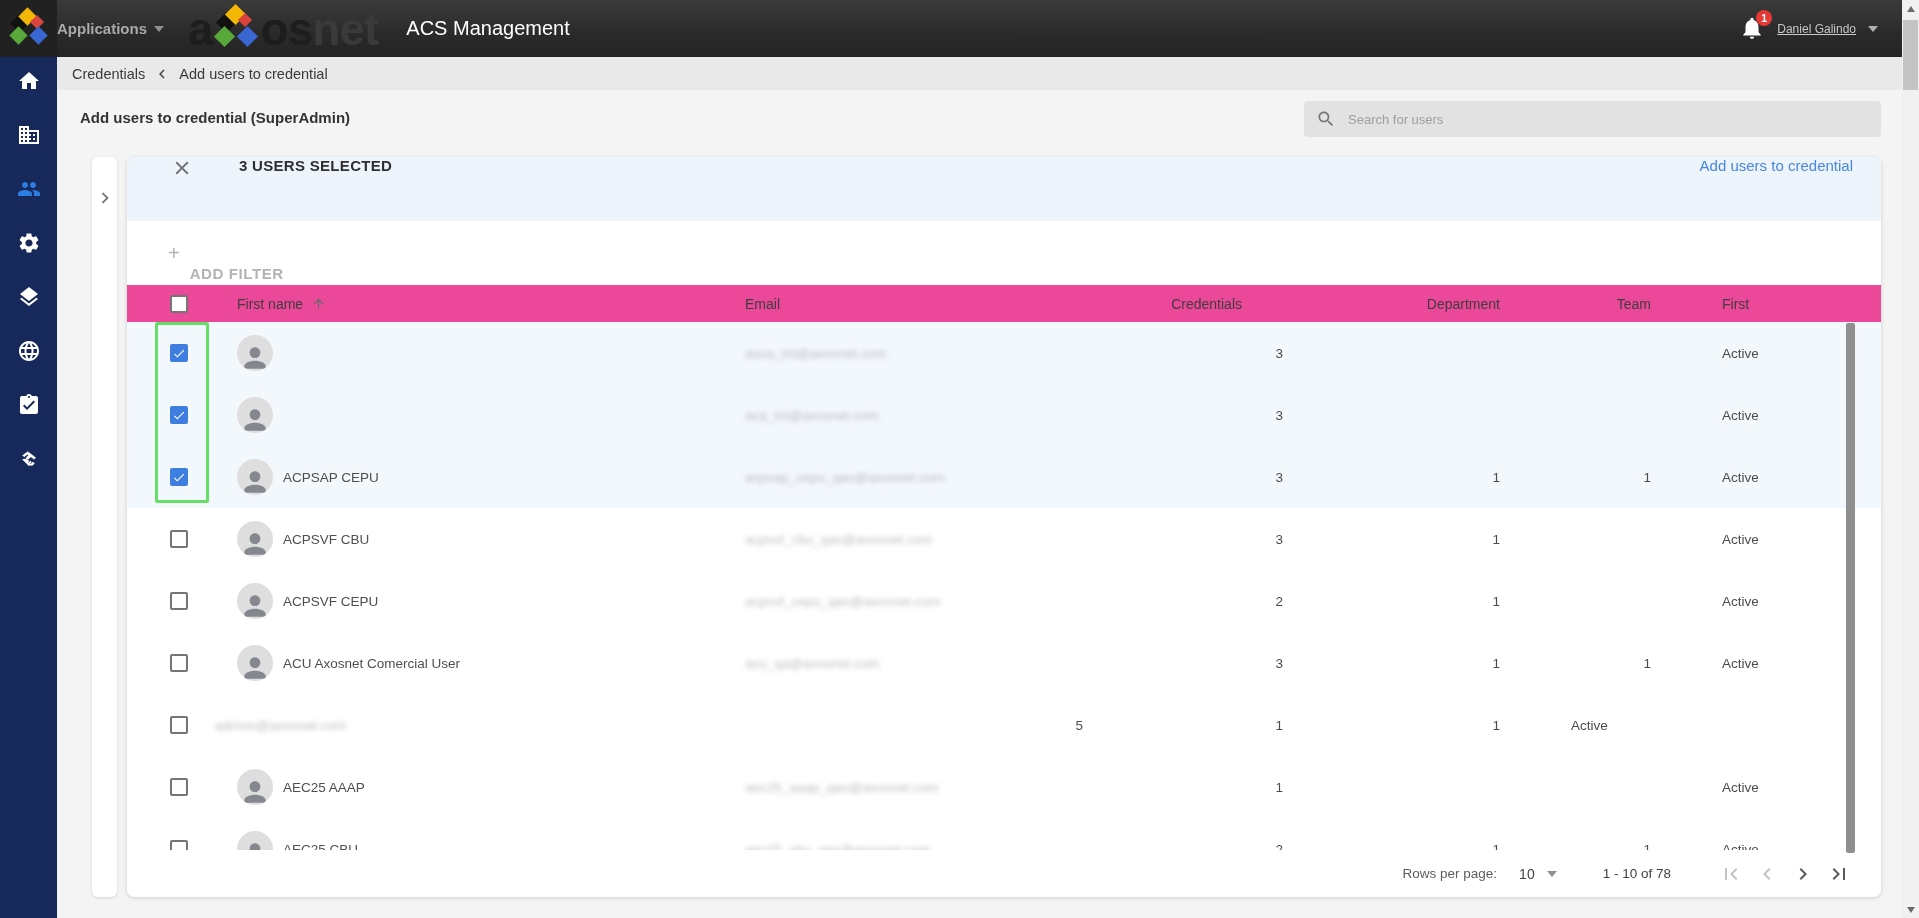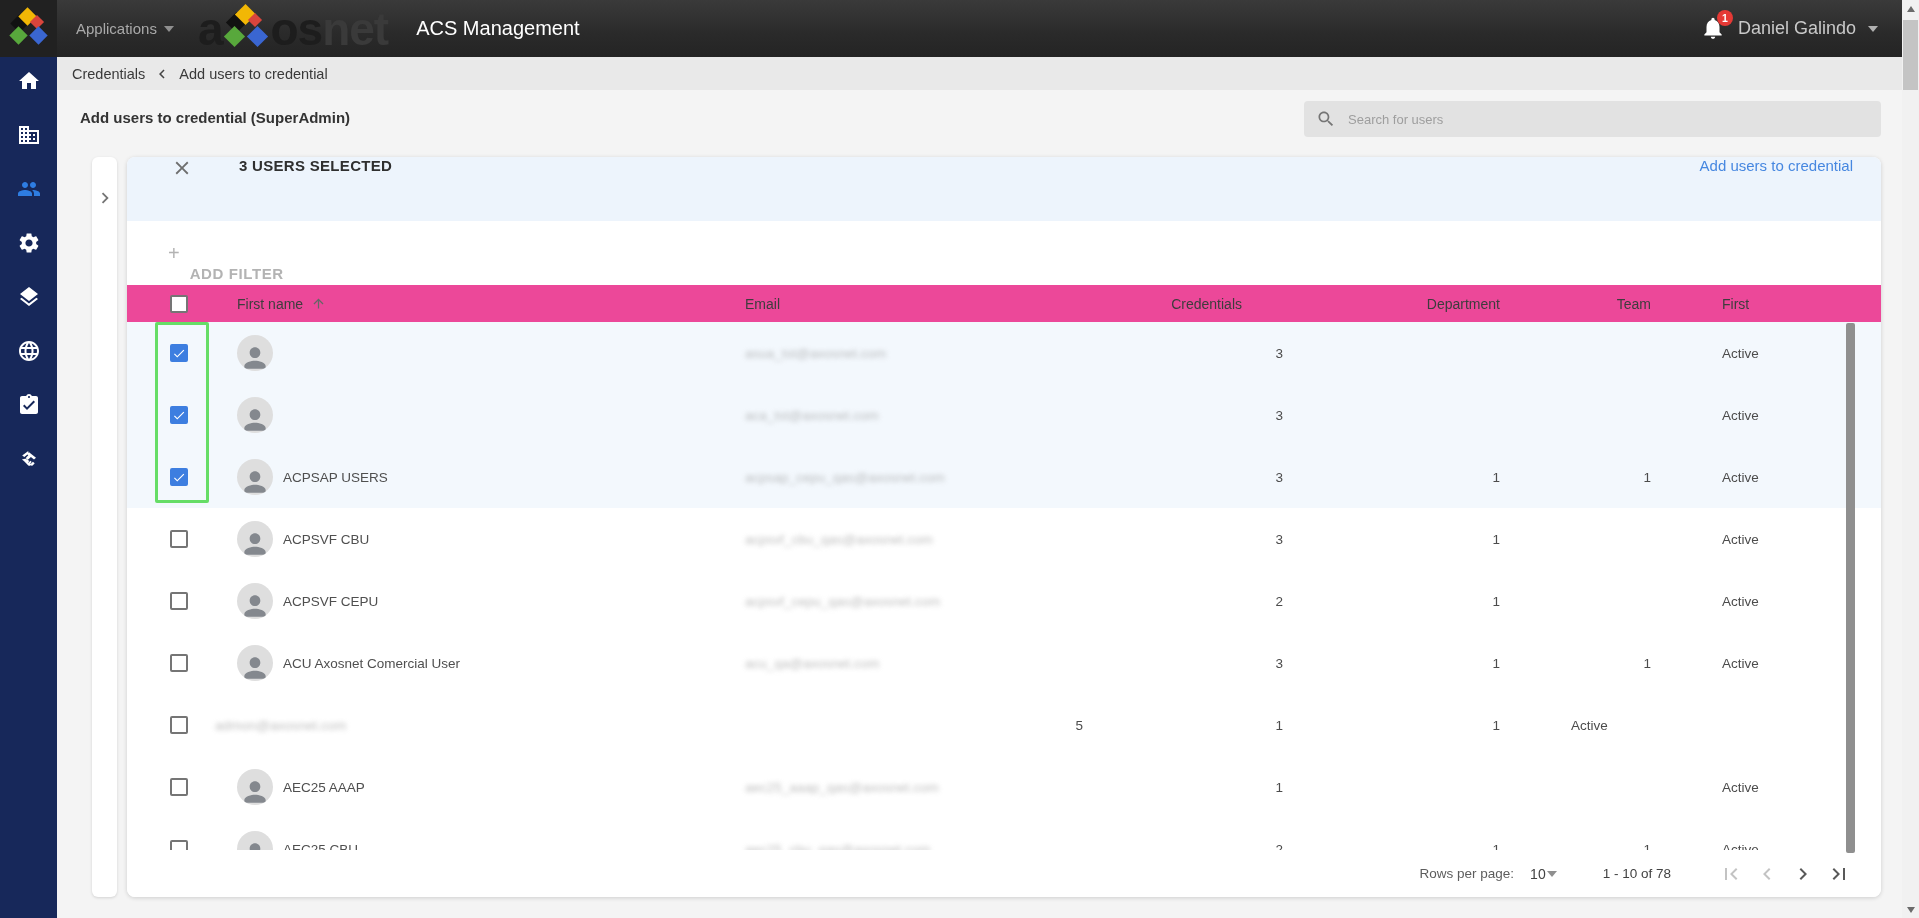--- a/index.html
+++ b/index.html
@@ -16,31 +16,31 @@
   .pin i { position:absolute; display:block; transform:rotate(45deg); }
   .pin-sm { width:38px; height:38px; }
   .pin-sm i { width:13px; height:13px; }
   .pin-lg { width:44px; height:44px; margin:0 2px; }
   .pin-lg i { width:15px; height:15px; }
   .d-yellow { background:#f2b705; left:31%; top:2%; }
   .d-green  { background:#58a83c; left:6%;  top:52%; }
   .d-blue   { background:#3a66d1; left:58%; top:52%; }
   .d-red    { background:#d9453c; left:58%; top:20%; width:10px !important; height:10px !important; }
   .d-black  { background:#111;    left:10%; top:20%; }
-  .nav-applications { margin-left:19px; color:#a9a9a9; font-size:15px; display:flex; align-items:center; gap:7px; cursor:pointer; }
+  .nav-applications { color:#a9a9a9; font-size:15px; display:flex; align-items:center; gap:7px; cursor:pointer;font-weight:bold; }
   .caret-down { width:0; height:0; border-left:5px solid transparent; border-right:5px solid transparent; border-top:6px solid #8f8f8f; display:inline-block; }
   .brand-wm { margin-left:24px; display:flex; align-items:center; font-weight:700; font-size:46px; letter-spacing:-1px; user-select:none; }
   .brand-wm .b1,.brand-wm .b2 { color:#1d1d1d; }
   .brand-wm .b3 { color:#3a3a3a; }
   .nav-title { margin-left:28px; color:#ffffff; font-size:20px; font-weight:500; }
   .nav-right { margin-left:auto; display:flex; align-items:center; gap:12px; padding-right:41px; }
   .bell-wrap { position:relative; width:26px; height:28px; cursor:pointer; }
   .badge { position:absolute; top:-5px; right:-7px; min-width:16px; height:16px; border-radius:8px;
     background:#e53935; color:#fff; font-size:10.5px; font-weight:700; display:flex; align-items:center; justify-content:center; }
-  .user-name { color:#c9c9c9; font-size:18px; cursor:pointer; }
+  .user-name { color:#c9c9c9; font-size:12px; cursor:pointer;text-decoration:underline; }
   .user-caret { border-top-color:#b0b0b0; cursor:pointer; }
 
   
   .crumbbar { position:absolute; left:57px; top:57px; width:1845px; height:33px; background:#e9e9e9;
     display:flex; align-items:center; padding-left:15px; gap:8px; z-index:5; }
   .crumb { font-size:14.5px; color:#3a3a3a; cursor:pointer; }
   .crumb-current { cursor:default; }
 
   
   .sidebar { position:absolute; left:0; top:57px; width:57px; height:861px; background:#17285a;
@@ -99,21 +99,21 @@
   .avatar svg { width:32px; height:32px; fill:#84888e; margin-bottom:-3px; }
   .fname { font-size:13.5px; color:#4f4f4f; }
   .email-text { font-size:13.5px; color:#949494; filter:blur(2.4px); opacity:.62; }
   .num { font-size:13.5px; color:#4c4c4c; }
   .c-status { font-size:13.5px; color:#4c4c4c; }
 
   
   .cardfoot { position:absolute; left:0; bottom:0; width:100%; height:47px; background:#fff; z-index:6;
     display:flex; align-items:center; justify-content:flex-end; padding-right:30px; gap:0; }
   .rpp-label { font-size:13.5px; color:#5d5d5d; }
-  .rpp-select { margin-left:16px; display:flex; align-items:center; gap:1px; cursor:pointer; }
+  .rpp-select { margin-left:22px; display:flex; align-items:center; gap:12px; cursor:pointer; }
   .rpp-value { font-size:14px; color:#424242; }
   .range { margin-left:46px; margin-right:36px; font-size:13.5px; color:#424242; }
   .pgbtn { width:24px; height:24px; margin-left:12px; cursor:pointer; }
   .pgbtn svg { width:24px; height:24px; }
   .pgbtn.disabled svg { fill:#c3c3c3; }
   .pgbtn.enabled svg { fill:#595959; }
 
   
   .inner-thumb { position:absolute; left:1719px; top:166px; width:9px; height:530px; background:#8f8f8f;
     border-radius:2px; z-index:7; cursor:pointer; }
@@ -311,21 +311,21 @@
                 <path d="M9 16.17 4.83 12l-1.42 1.41L9 19 21 7l-1.41-1.41z"></path>
               </svg>
       </span>
     </div>
     <div class="c-name">
       <span class="avatar">
         <svg viewBox="0 0 24 24">
                 <path d="M12 12c2.21 0 4-1.79 4-4s-1.79-4-4-4-4 1.79-4 4 1.79 4 4 4zm0 2c-2.67 0-8 1.34-8 4v2h16v-2c0-2.66-5.33-4-8-4z"></path>
               </svg>
       </span>
-      <span class="fname">ACPSAP USERS</span>
+      <span class="fname">ACPSAP CEPU</span>
     </div>
     <div><span class="email-text">acpsap_cepu_qas@axosnet.com</span></div>
     <div class="num">3</div>
     <div class="num">1</div>
     <div class="num">1</div>
     <div class="c-status">Active</div>
   </div>
         <div class="grid trow">
     <div class="c-check">
       <span class="cb">

